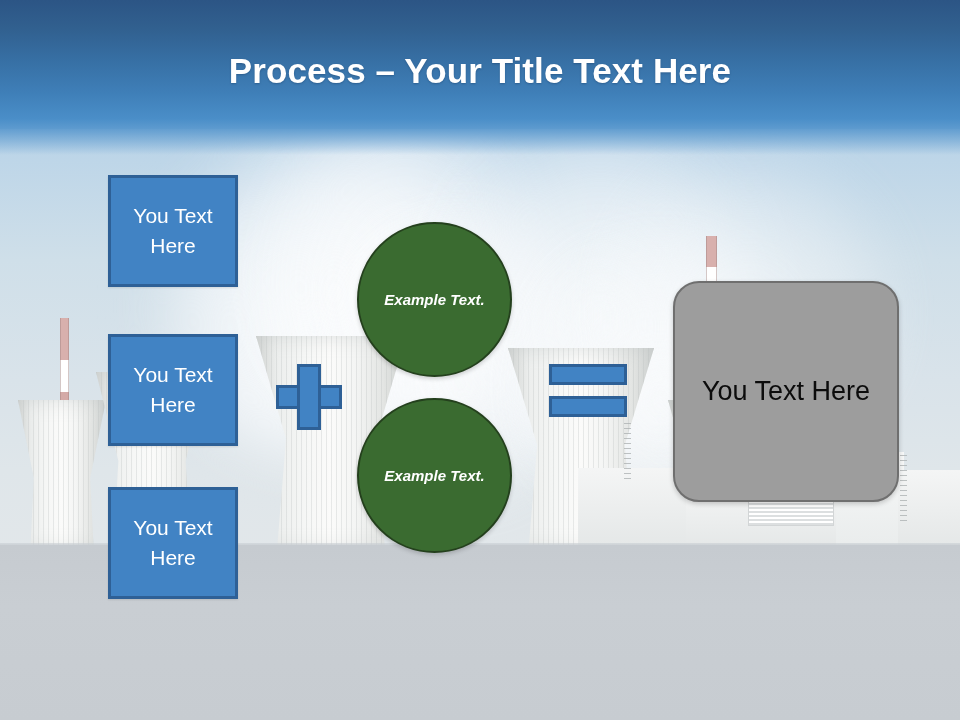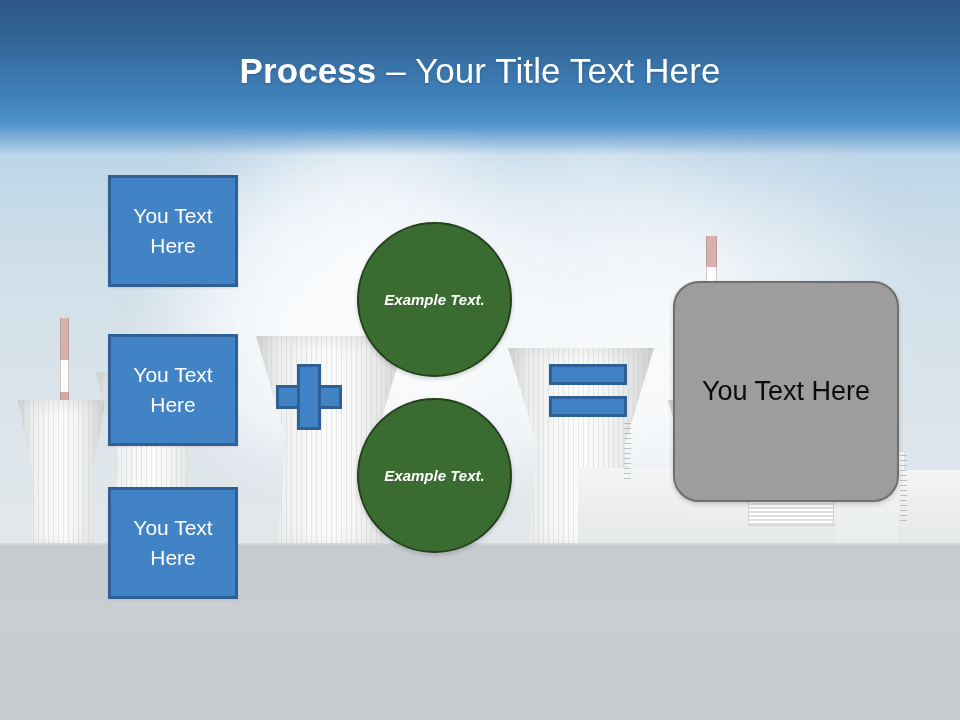--- a/index.html
+++ b/index.html
@@ -135,21 +135,21 @@
   }
   .slide-title {
     color:#ffffff;
     font-size:35px;
     letter-spacing:.1px;
     white-space:nowrap;
     text-shadow:0 1px 2px rgba(20,50,85,.35);
     margin-top:12px;
   }
   .slide-title .strong { font-weight:bold; }
-  .slide-title .light  { font-weight:normal;margin-top:44px; }
+  .slide-title .light  { font-weight:bold;margin-top:44px; }
 
   
   .blue-box {
     position:absolute;
     width:130px; height:112px;
     background:#4183c4;
     border:3px solid #2e6096;
     display:flex; align-items:center; justify-content:center;
     color:#ffffff; font-size:21px; line-height:1.45;
     text-align:center;

